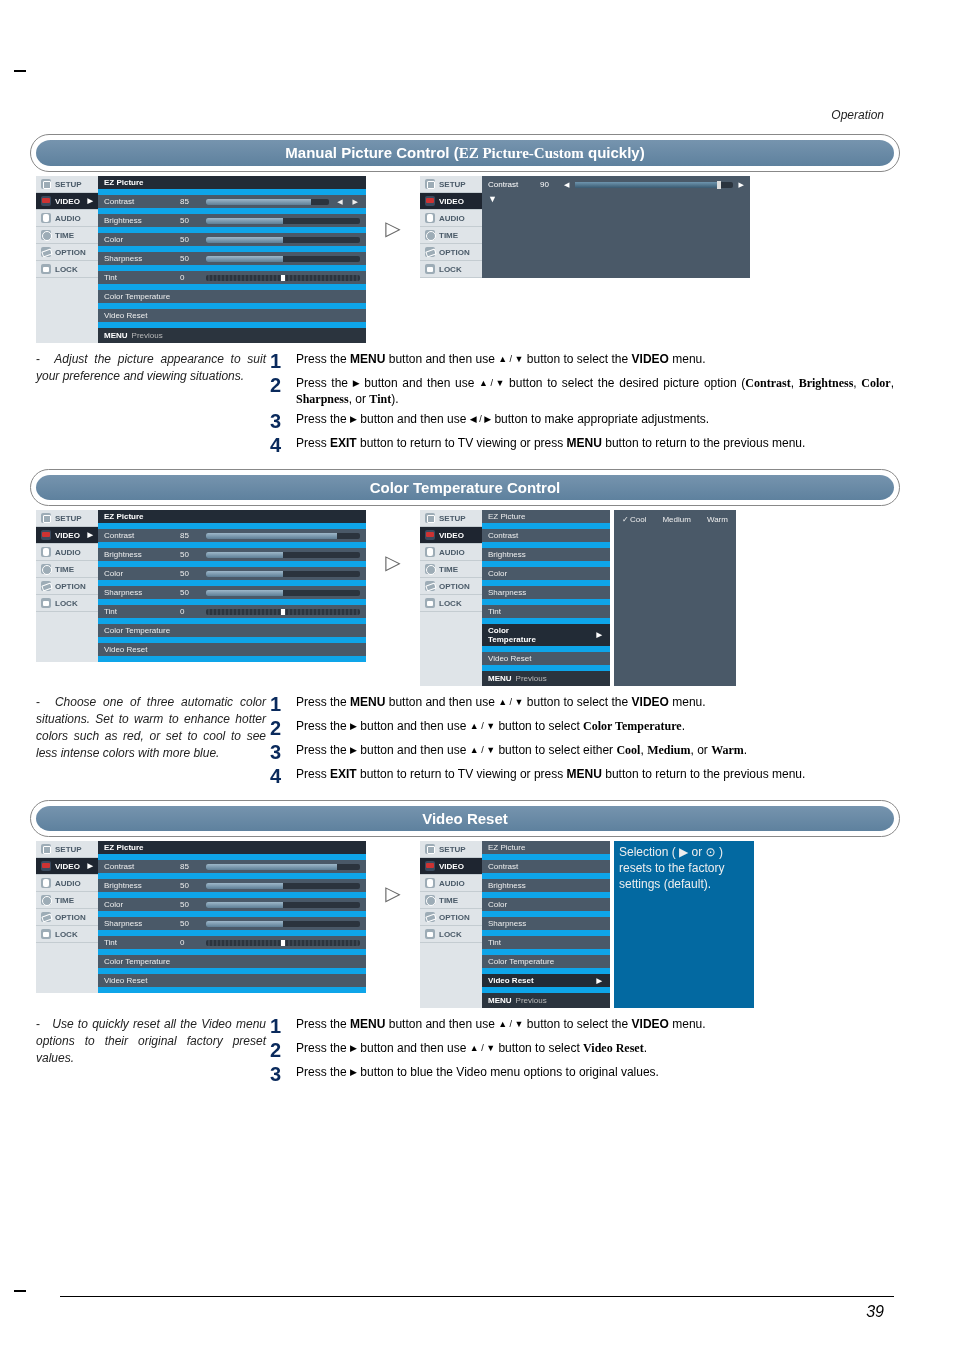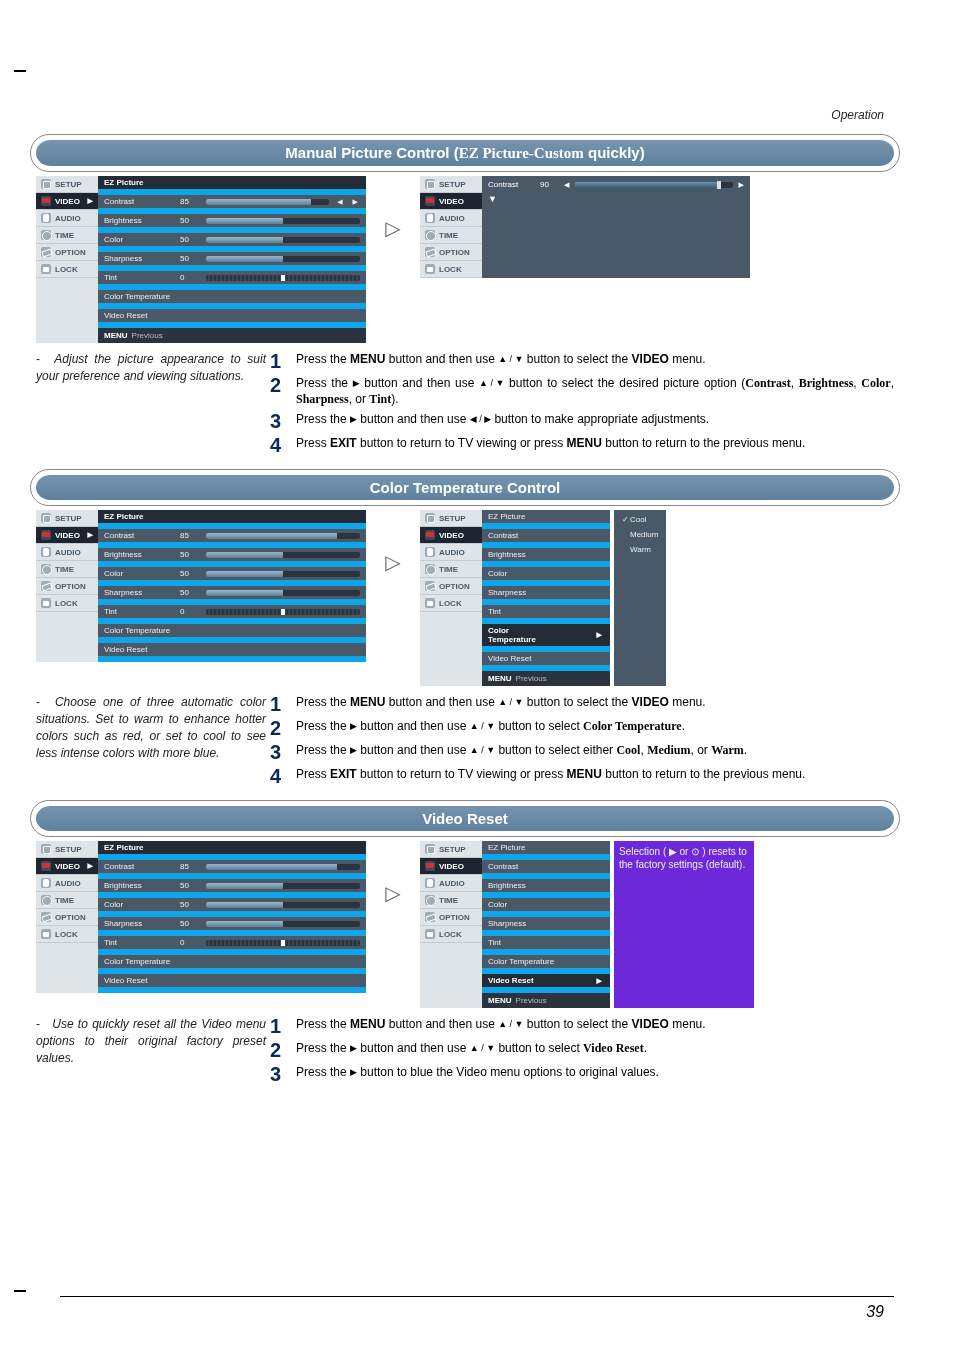--- a/index.html
+++ b/index.html
@@ -43,24 +43,24 @@
 .slider-line .lbl{width:46px;}
 .slider-line .v{width:18px;text-align:left;}
 .slider-line .tri{font-size:7px;}
 .slider-line .track{flex:1;height:6px;background:#2b343e;position:relative;border-radius:2px;}
 .slider-line .track .fill{position:absolute;left:0;top:0;bottom:0;background:linear-gradient(180deg,#6e95ae,#3a5a71);}
 .slider-line .track .stop{position:absolute;top:-1px;bottom:-1px;width:4px;background:#ddd;}
 .below-down{background:#4a5968;padding:1px 6px 3px 6px;color:#fff;font-size:9px;}
 
 .submenu { display:flex; gap:4px; }
 .submenu .sub-left { background:#4a5968; }
-.submenu .sub-right { background:#4a5968; padding:4px 6px; display:flex; flex-direction:column; gap:4px; font-size:8px;}
+.submenu .sub-right { background:#4a5968; padding:4px 6px; display:flex; flex-direction:row; gap:4px; font-size:8px;}
 .submenu .sub-right .opt{color:#eee; padding:1px 2px;}
 .submenu .sub-right .opt .chk{display:inline-block;width:8px;}
-.submenu .note{background:#6d28d9;font-size:10px;color:#eee;padding:4px 5px;max-width:130px;line-height:1.3;}
+.submenu .note{background:#0369a1;font-size:12px;color:#eee;padding:4px 5px;max-width:130px;line-height:1.3;}
 
 .below { display:flex; align-items:flex-start; gap:4px; margin:4px 0 16px 0;}
 .aside { width:230px; font-style:italic; font-size:12px; color:#222; line-height:1.4; text-align:justify;}
 .aside .dash{display:inline-block;width:12px;text-align:left;font-style:normal;}
 .steps { flex:1;}
 .step { display:flex; gap:8px; font-size:12px; color:#000; margin-bottom:4px; line-height:1.35; text-align:justify;}
 .step .num { font-size:20px; font-weight:700; color:#0a2a5c; width:18px; flex:0 0 18px; line-height:1; font-family: Arial, sans-serif;}
 .step b{font-weight:700;}
 .serif-b{font-family:Georgia,'Times New Roman',serif;font-weight:700;}
 .arrow-sym{display:inline-block;font-size:9px;vertical-align:1px;}

